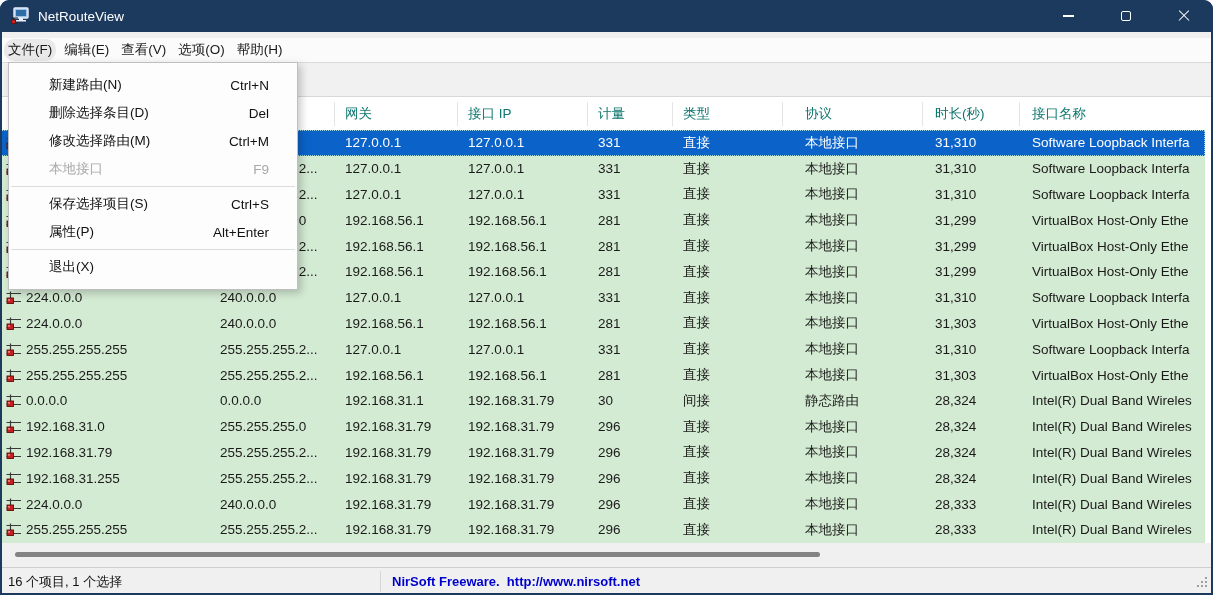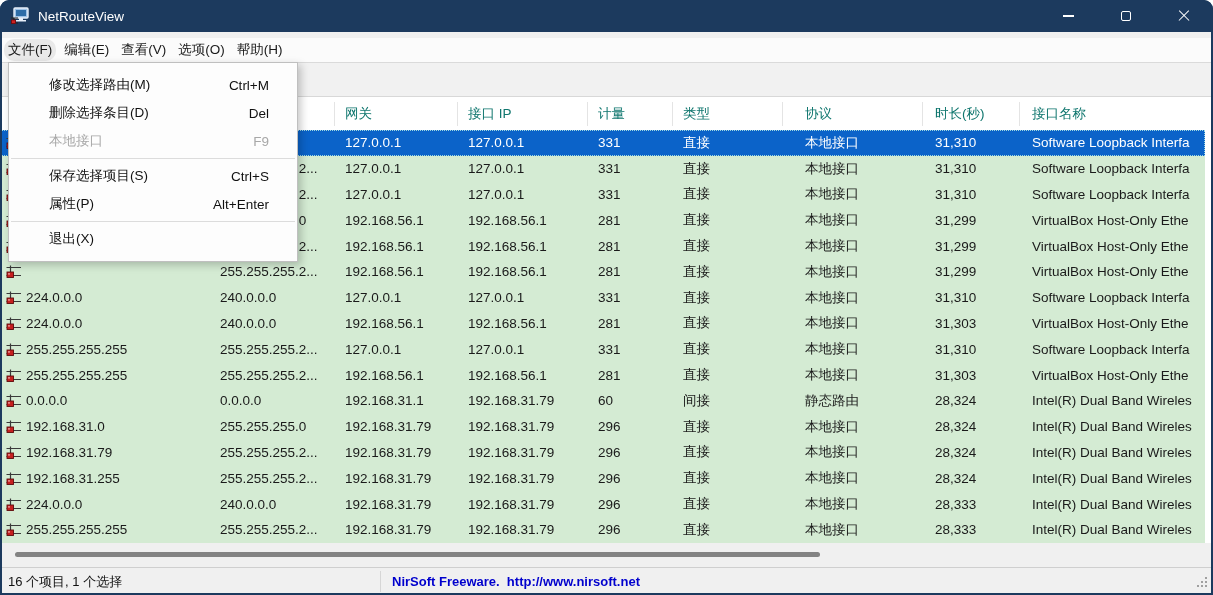--- a/index.html
+++ b/index.html
@@ -510,21 +510,21 @@
         <div class="cell col-netmask">
           <span class="celltext">0.0.0.0</span>
         </div>
         <div class="cell col-gateway">
           <span class="celltext">192.168.31.1</span>
         </div>
         <div class="cell col-interface-ip">
           <span class="celltext">192.168.31.79</span>
         </div>
         <div class="cell col-metric">
-          <span class="celltext">60</span>
+          <span class="celltext">30</span>
         </div>
         <div class="cell col-type">
           <span class="celltext">间接</span>
         </div>
         <div class="cell col-protocol">
           <span class="celltext">静态路由</span>
         </div>
         <div class="cell col-duration">
           <span class="celltext">28,324</span>
         </div>
@@ -731,26 +731,30 @@
             <rect x="6" y="6" width="2" height="2"></rect>
           <rect x="6" y="10" width="2" height="2"></rect>
             <rect x="2" y="10" width="2" height="2"></rect>
         </g>
       </svg>
     </span>
   </div>
 
   <div class="menu-popup">
       <div class="menu-item">
-        <span class="mi-label">修改选择路由(M)</span>
-        <span class="mi-shortcut">Ctrl+M</span>
+        <span class="mi-label">新建路由(N)</span>
+        <span class="mi-shortcut">Ctrl+N</span>
       </div>
       <div class="menu-item">
         <span class="mi-label">删除选择条目(D)</span>
         <span class="mi-shortcut">Del</span>
+      </div>
+      <div class="menu-item">
+        <span class="mi-label">修改选择路由(M)</span>
+        <span class="mi-shortcut">Ctrl+M</span>
       </div>
       <div class="menu-item disabled">
         <span class="mi-label">本地接口</span>
         <span class="mi-shortcut">F9</span>
       </div>
       <div class="menu-sep"></div>
       <div class="menu-item">
         <span class="mi-label">保存选择项目(S)</span>
         <span class="mi-shortcut">Ctrl+S</span>
       </div>

